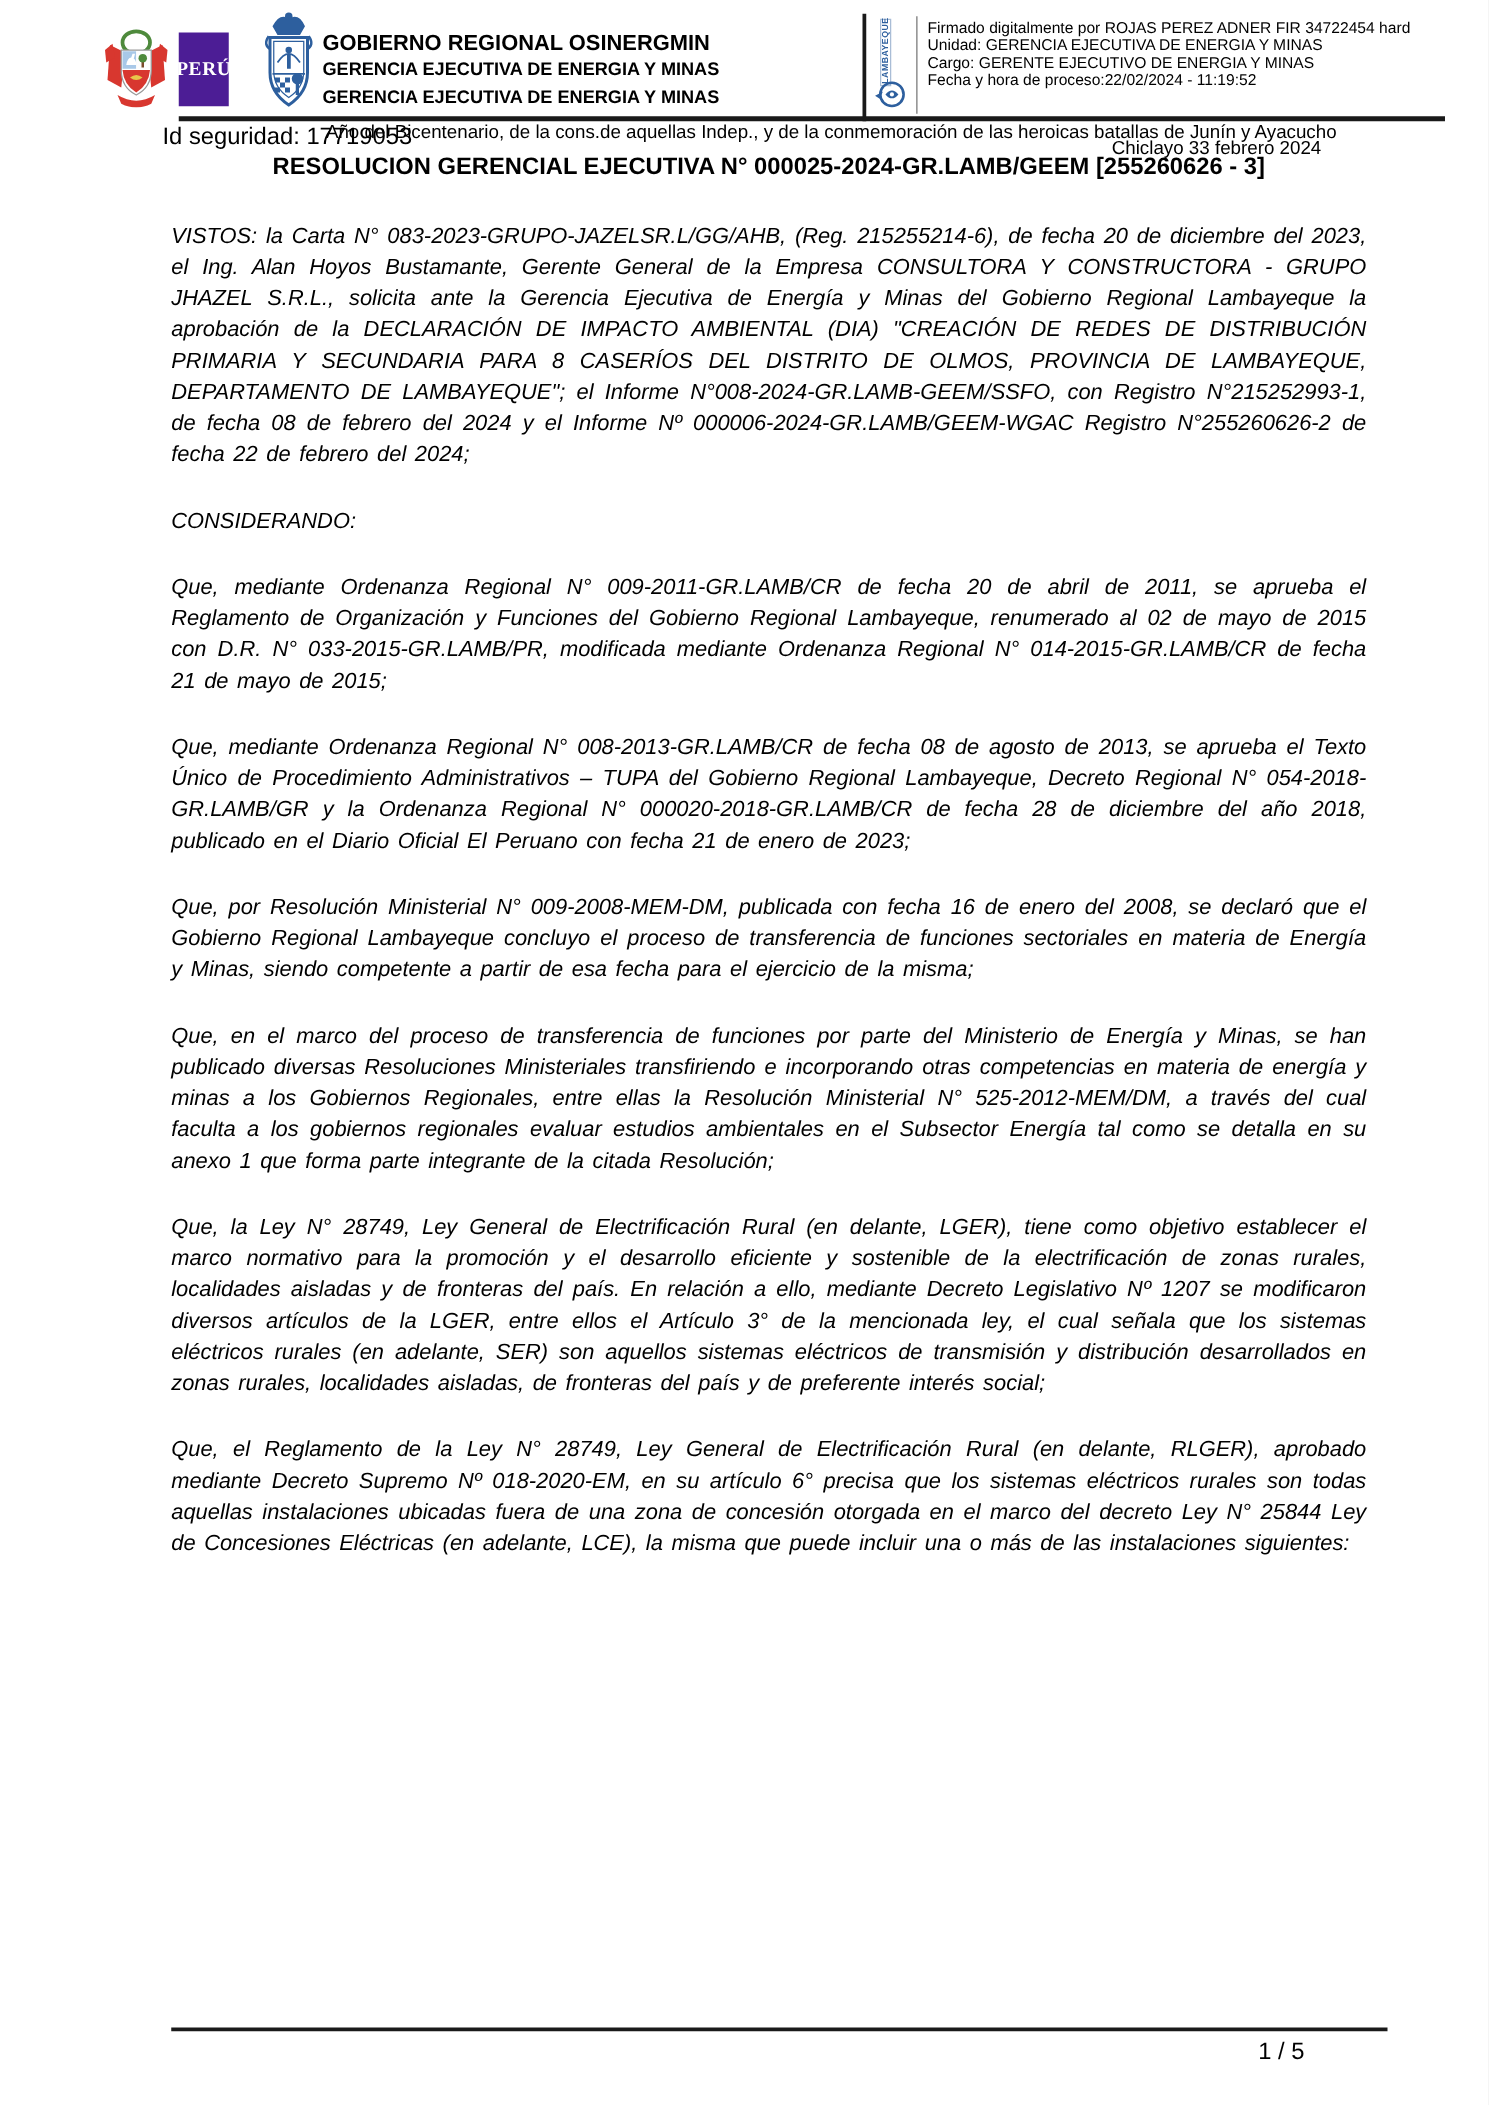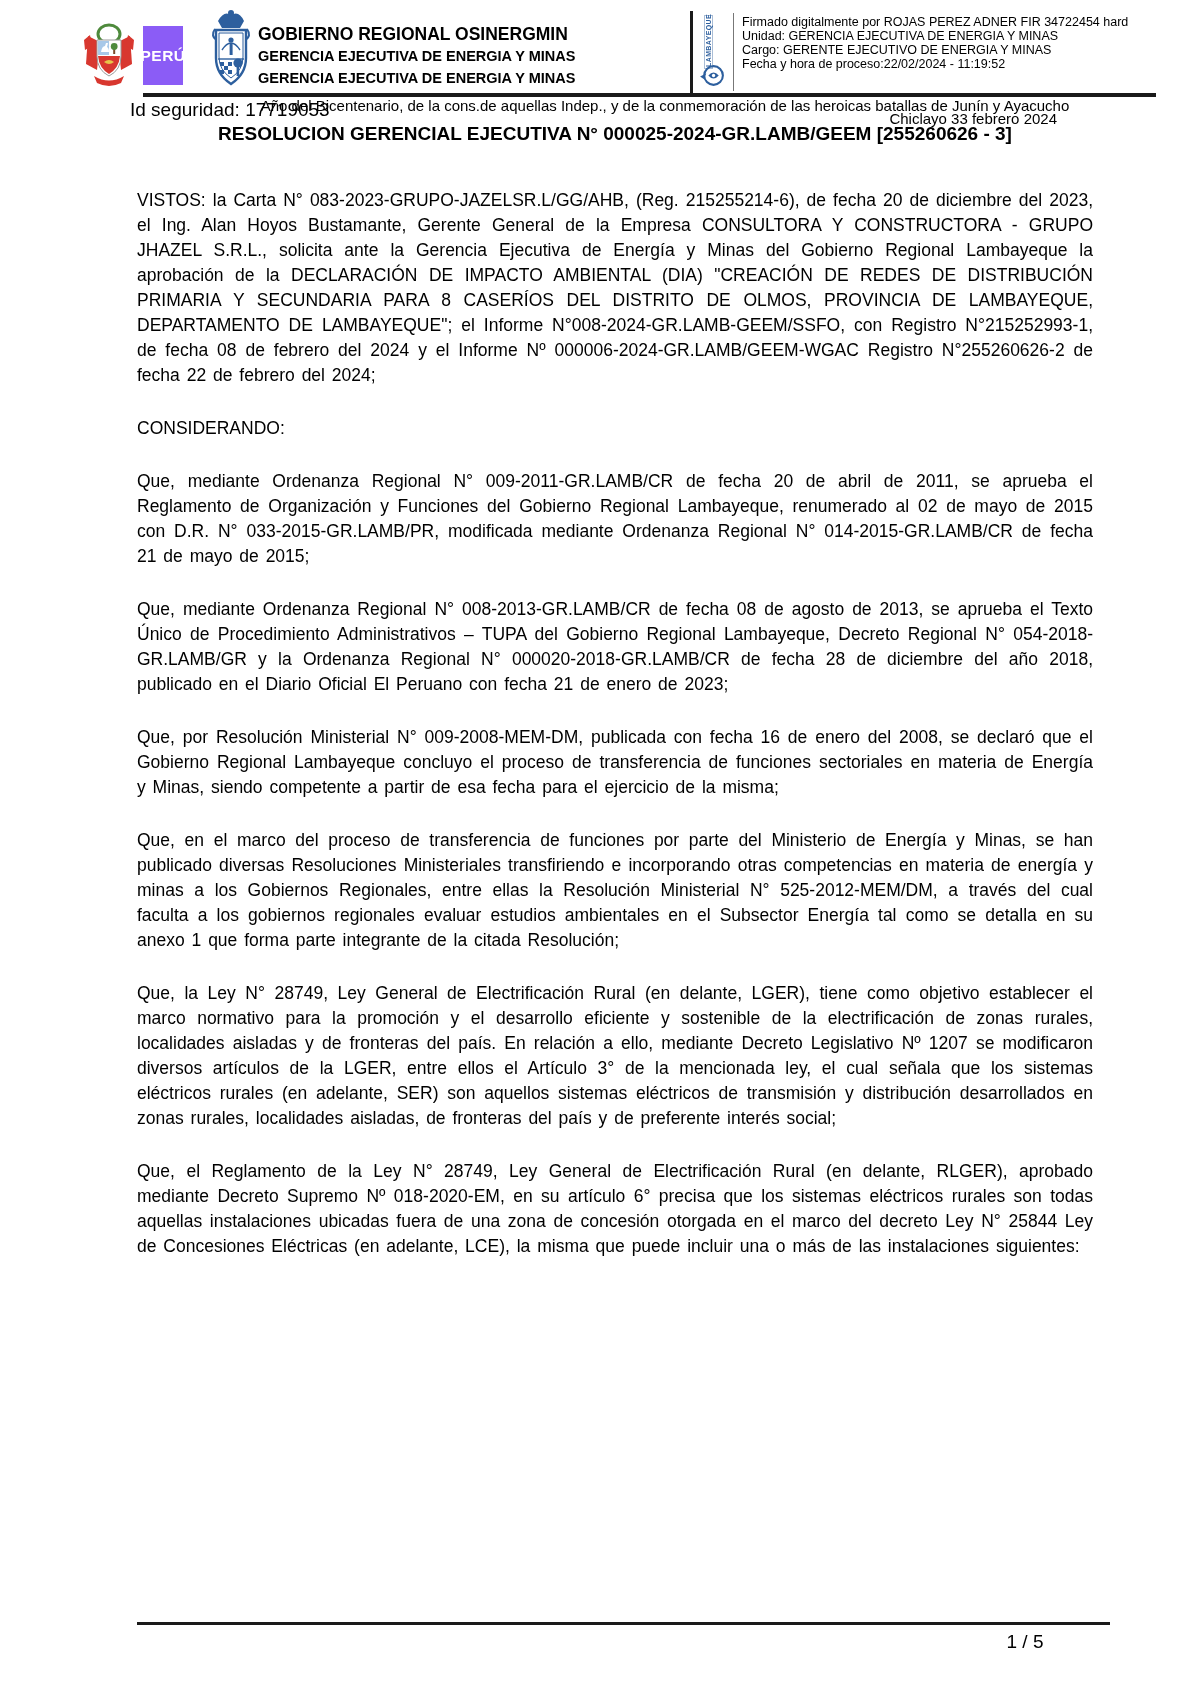--- a/index.html
+++ b/index.html
@@ -9,22 +9,22 @@
     background:#ffffff;
     font-family:"Liberation Sans", sans-serif;
     color:#000;
     overflow:hidden;
     margin:0 auto;
   }
   
   .coat-of-arms{position:absolute;left:80px;top:20px;width:58px;height:66px;}
   .peru-box{
     position:absolute;left:143px;top:26px;width:40px;height:59px;
-    background:#8b5cf6;display:flex;align-items:center;justify-content:center;
-    color:#fff;font-weight:bold;font-size:15.5px;letter-spacing:0.5px;
+    background:#4c1d95;display:flex;align-items:center;justify-content:center;
+    color:#fff;font-weight:bold;font-size:15.5px;letter-spacing:0.5px;font-family:Liberation Serif, serif;
   }
   .lamb-shield{position:absolute;left:208px;top:8px;width:46px;height:82px;}
   .org-line{position:absolute;left:258px;font-weight:bold;white-space:nowrap;}
   .org-line.l1{top:24px;font-size:17.5px;}
   .org-line.l2{top:48px;font-size:14.5px;}
   .org-line.l3{top:70px;font-size:14.5px;}
   
   .sig-vline1{position:absolute;left:690px;top:11px;width:3px;height:86px;background:#1a1a1a;}
   .sig-vline2{position:absolute;left:733px;top:13px;width:1px;height:78px;background:#777;}
   .sig-side-label{
@@ -38,21 +38,21 @@
   .sig-text div{white-space:nowrap;}
   .header-rule{position:absolute;left:143px;top:93px;width:1013px;height:4px;background:#1a1a1a;}
   .id-seguridad{position:absolute;left:130px;top:99px;font-size:19px;}
   .anio-line{position:absolute;left:250px;top:97px;width:830px;text-align:center;font-size:15px;white-space:nowrap;}
   .place-date{position:absolute;left:880px;top:110px;width:177px;text-align:right;font-size:15px;white-space:nowrap;}
   .doc-title{
     position:absolute;left:110px;top:123px;width:1010px;text-align:center;
     font-weight:bold;font-size:19px;white-space:nowrap;
   }
   
-  .doc-body{position:absolute;left:137px;top:188px;width:956px;}
+  .doc-body{position:absolute;left:137px;top:176px;width:956px;font-style:italic;}
   .doc-body p{
     margin:0 0 28px 0;
     font-size:17.5px;line-height:25px;
     text-align:justify;word-spacing:2px;
   }
   
   .footer-rule{position:absolute;left:137px;top:1622px;width:973px;height:3px;background:#1a1a1a;}
   .page-number{position:absolute;left:975px;top:1631px;width:100px;text-align:center;font-size:19px;}
 </style>
 </head>

